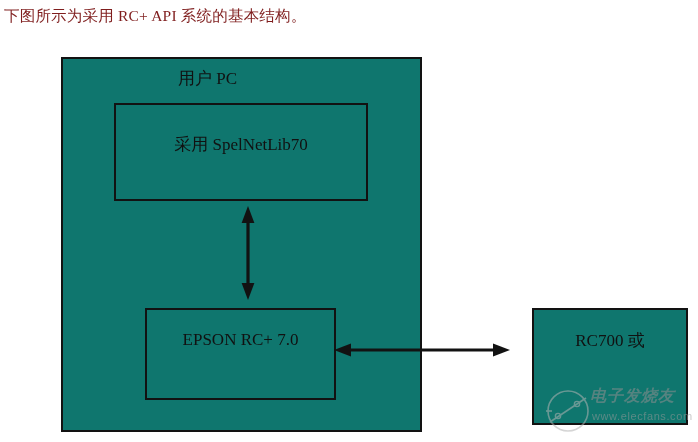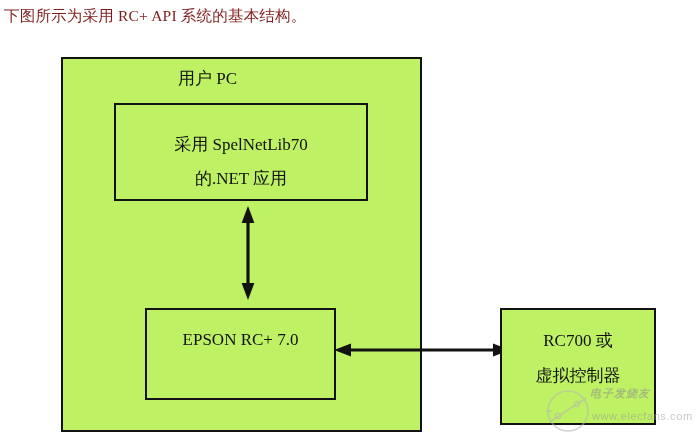--- a/index.html
+++ b/index.html
@@ -27,21 +27,21 @@
     line-height: 24px;
     letter-spacing: 0.2px;
     white-space: nowrap;
     color: #7f1d1d;
   }
 
   
   .box {
     position: absolute;
     box-sizing: border-box;
-    background: #bef264;
+    background: #0f766e;
     border: 2px solid #121212;
   }
 
   .box-outer-pc {
     left: 61px;
     top: 57px;
     width: 361px;
     height: 375px;
     border-width: 2px;
   }
@@ -54,21 +54,21 @@
   }
 
   .box-server {
     left: 145px;
     top: 308px;
     width: 191px;
     height: 92px;
   }
 
   .box-controller {
-    left: 500px;
+    left: 532px;
     top: 308px;
     width: 156px;
     height: 117px;
   }
 
   
   .box-text {
     position: absolute;
     left: 0;
     right: 0;
@@ -127,21 +127,21 @@
     top: 384px;
     width: 150px;
     height: 56px;
     pointer-events: none;
     opacity: 0.55;
   }
   .wm-text {
     position: absolute;
     left: 44px;
     top: 2px;
-    font-size: 11px;
+    font-size: 16px;
     font-family: Liberation Mono, monospace;
     color: #8f8f8f;
     white-space: nowrap;
     letter-spacing: 1px;
     font-style: italic;
     font-weight: bold;
   }
   .wm-url {
     position: absolute;
     left: 46px;
@@ -163,42 +163,40 @@
 <body>
 
 <div class="caption">下图所示为采用 RC+ API 系统的基本结构。</div>
 
 <div class="box box-outer-pc"></div>
 
 <div class="pc-label">用户 PC</div>
 
 <div class="box box-dotnet">
   <div class="box-text dotnet-line1">采用 SpelNetLib70</div>
-  <div class="box-text dotnet-line2">的.NET 应用</div>
 </div>
 
 <svg class="arrow arrow-vertical" viewBox="0 0 30 98">
   <line x1="15" y1="14" x2="15" y2="84" stroke="#121212" stroke-width="3.2"></line>
   <polygon points="15,2 8.6,19 21.4,19" fill="#121212"></polygon>
   <polygon points="15,96 8.6,79 21.4,79" fill="#121212"></polygon>
 </svg>
 
 <div class="box box-server">
   <div class="box-text server-line1">EPSON RC+ 7.0</div>
 </div>
 
 <svg class="arrow arrow-horizontal" viewBox="0 0 184 28">
   <line x1="16" y1="14" x2="168" y2="14" stroke="#121212" stroke-width="3.2"></line>
   <polygon points="4,14 21,7.4 21,20.6" fill="#121212"></polygon>
   <polygon points="180,14 163,7.4 163,20.6" fill="#121212"></polygon>
 </svg>
 
 <div class="box box-controller">
   <div class="box-text ctrl-line1">RC700 或</div>
-  <div class="box-text ctrl-line2">虚拟控制器</div>
 </div>
 
 <div class="watermark">
   <svg class="wm-mark" width="46" height="48" viewBox="0 0 46 48">
     <circle cx="22" cy="25" r="20" fill="none" stroke="#b4b4b4" stroke-width="1.6"></circle>
     <line x1="4" y1="36" x2="40" y2="12" stroke="#b4b4b4" stroke-width="1.6"></line>
     <circle cx="12" cy="30" r="2.6" fill="none" stroke="#b4b4b4" stroke-width="1.4"></circle>
     <circle cx="31" cy="18" r="2.6" fill="none" stroke="#b4b4b4" stroke-width="1.4"></circle>
     <line x1="0" y1="25" x2="6" y2="25" stroke="#b4b4b4" stroke-width="1.6"></line>
   </svg>

